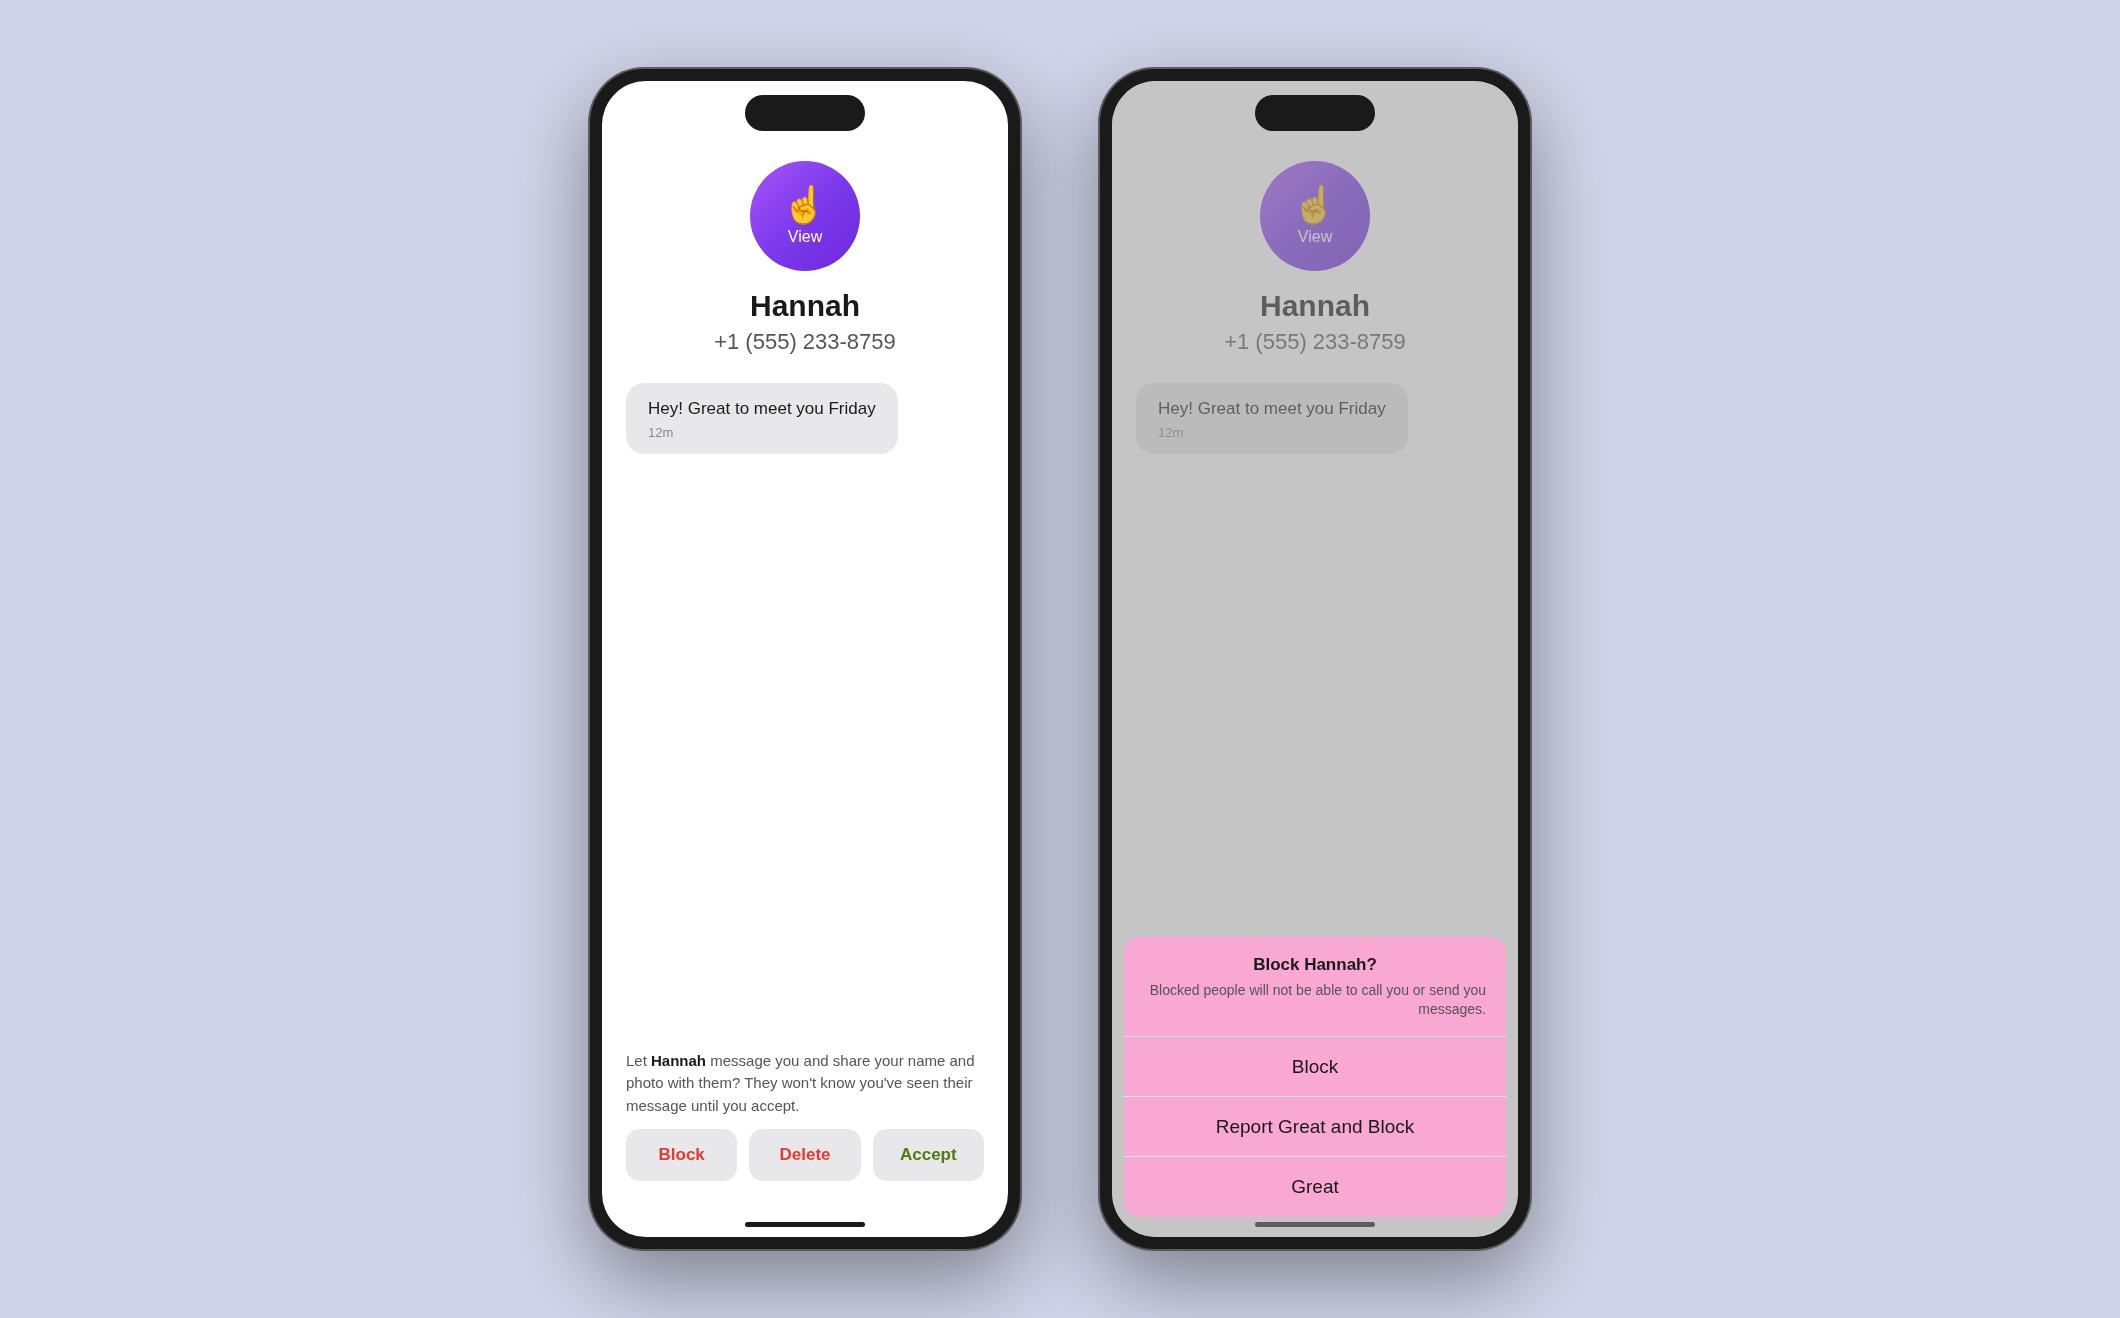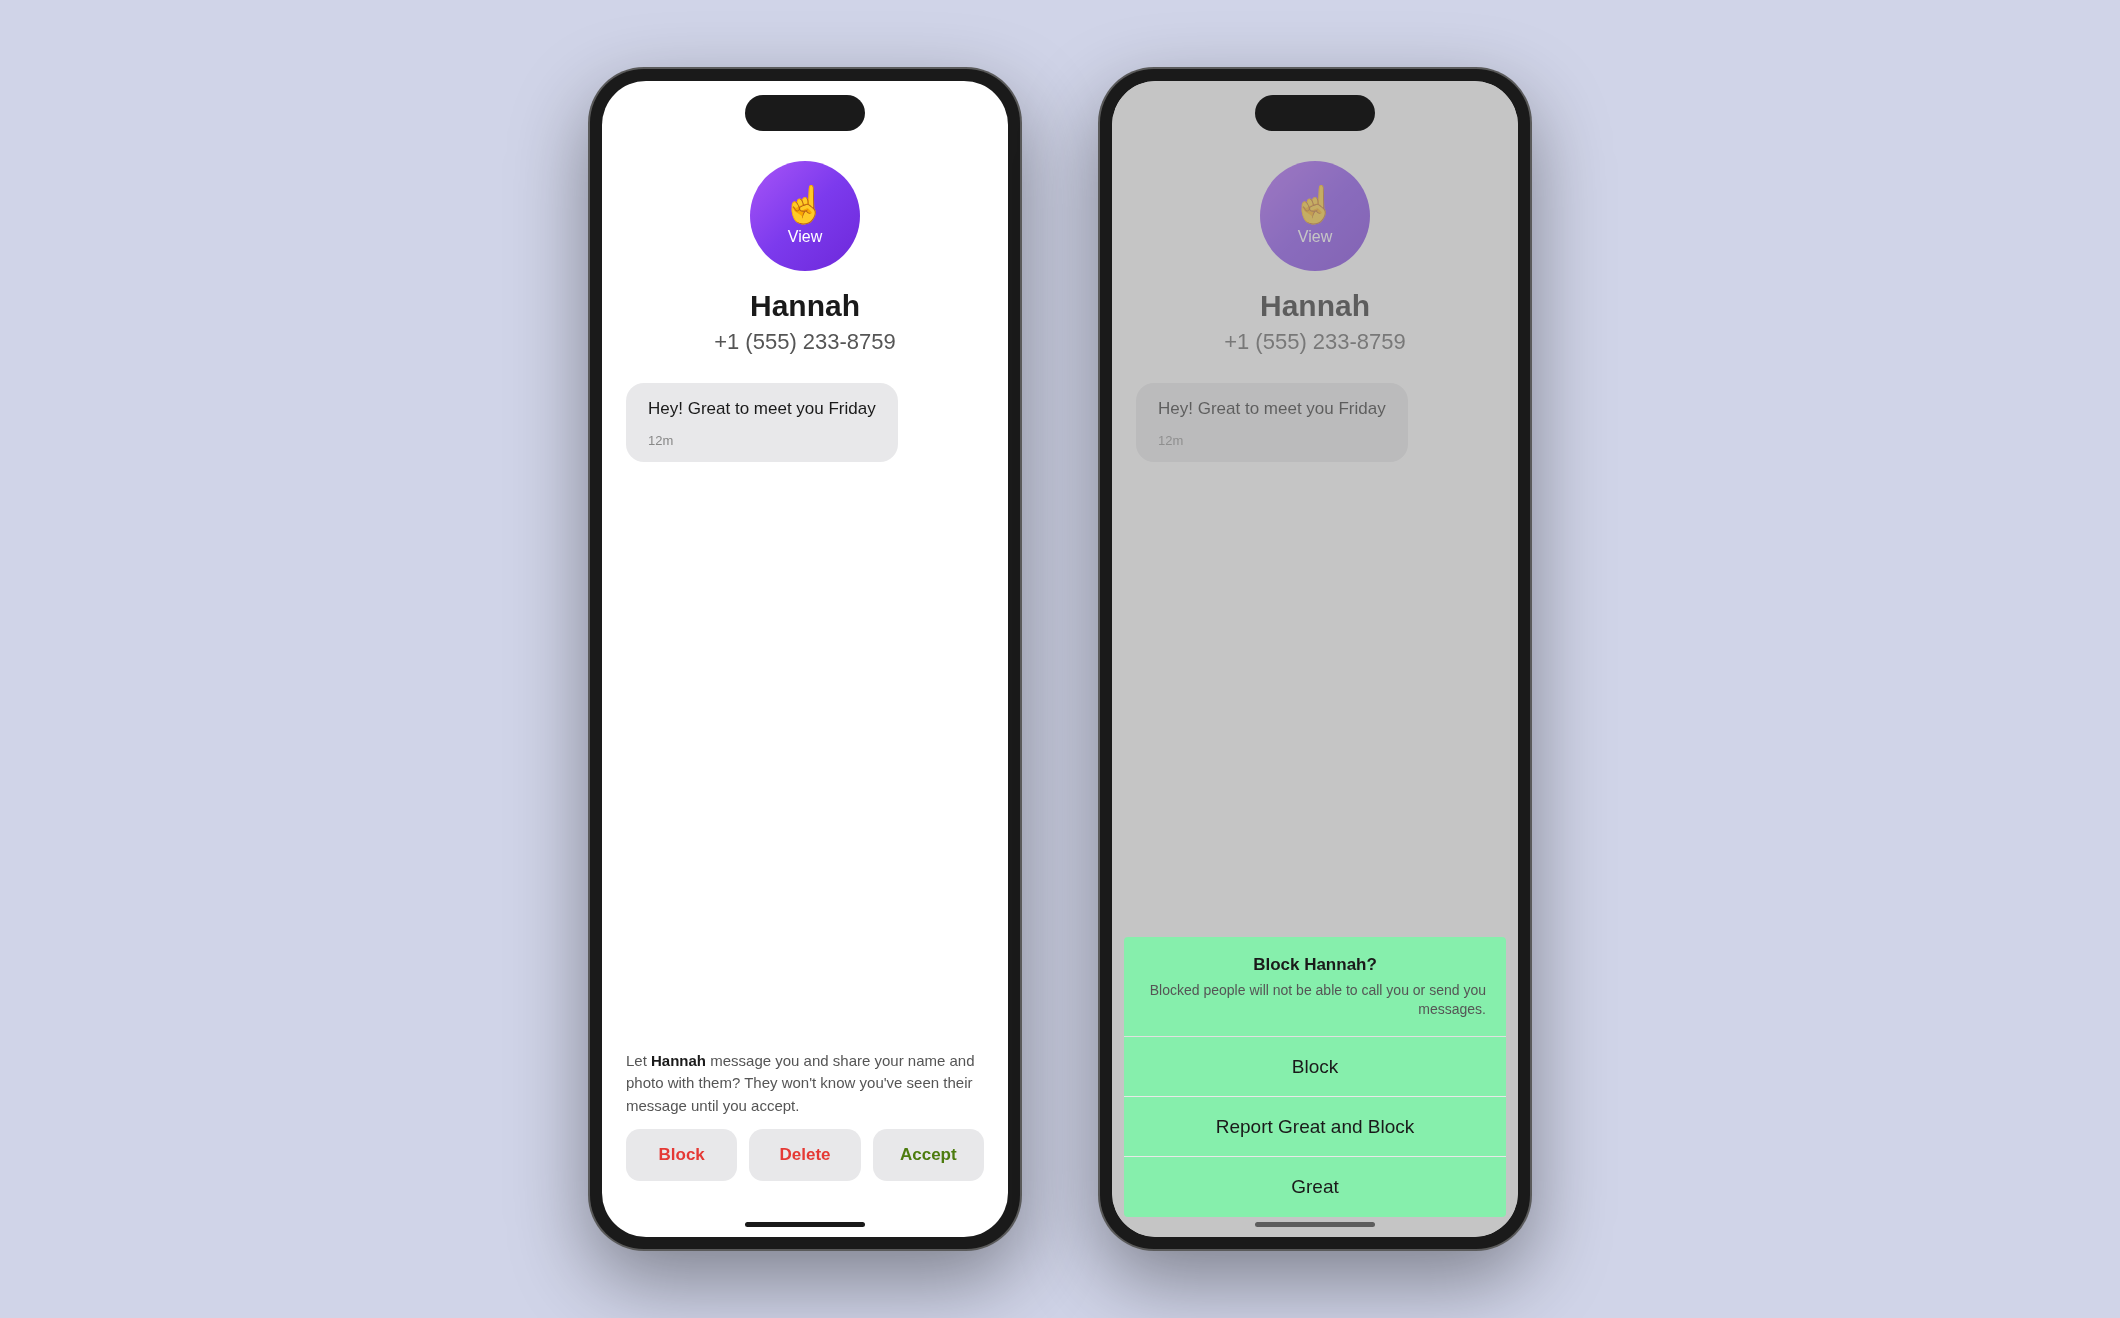--- a/index.html
+++ b/index.html
@@ -137,21 +137,21 @@
 
     .bubble-text {
       font-size: 17px;
       color: #1a1a1a;
       line-height: 1.4;
     }
 
     .bubble-time {
       font-size: 13px;
       color: #888;
-      margin-top: 12px;
+      margin-top: 4px;
     }
 
     
     .bottom-area {
       padding: 20px 24px;
       border-top: none;
     }
 
     .permission-text {
       font-size: 15px;
@@ -219,22 +219,22 @@
     .action-sheet {
       position: absolute;
       bottom: 0;
       left: 0;
       right: 0;
       z-index: 10;
       padding: 12px 12px 20px;
     }
 
     .action-sheet-card {
-      background: #86efac;
-      border-radius: 4px;
+      background: #f9a8d4;
+      border-radius: 16px;
       overflow: hidden;
     }
 
     .action-sheet-header {
       padding: 18px 20px 16px;
       text-align: center;
       border-bottom: 1px solid #e0e0e0;
     }
 
     .action-sheet-title {

